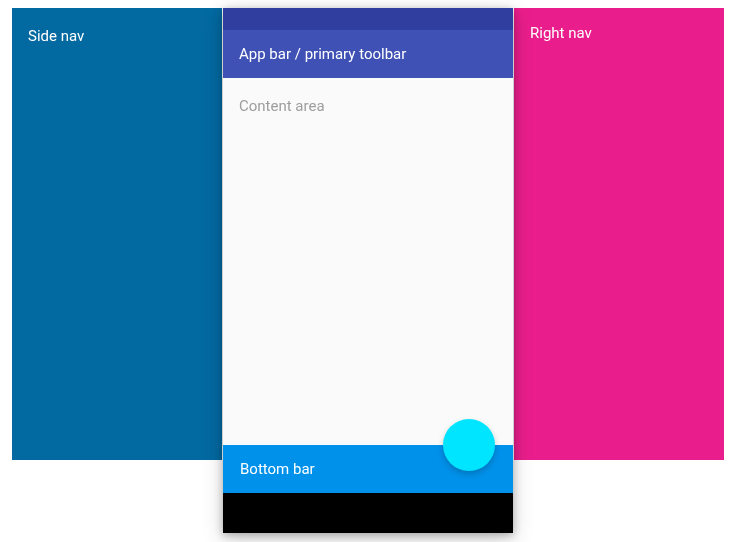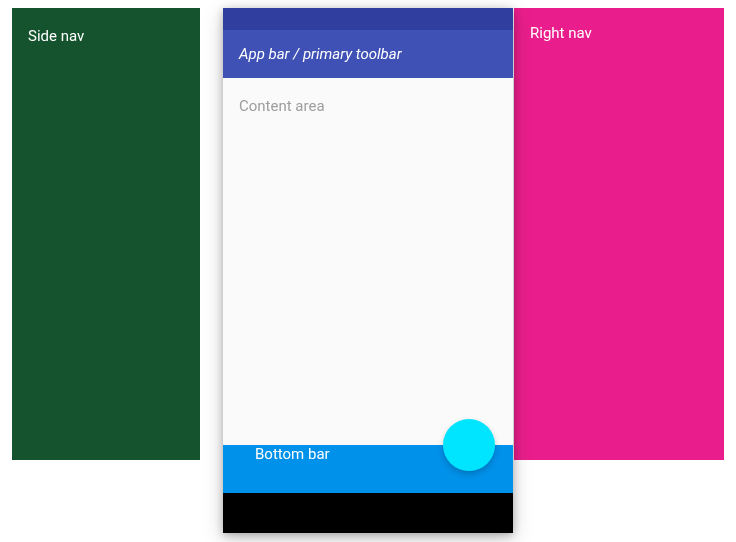--- a/index.html
+++ b/index.html
@@ -8,23 +8,23 @@
       background: #ffffff;
       width: 736px;
       height: 542px;
       position: relative;
       overflow: hidden;
     }
     .side-nav {
       position: absolute;
       top: 8px;
       left: 12px;
-      width: 188px;
+      width: 210px;
       height: 452px;
-      background: #14532d;
+      background: #0369a1;
       padding: 18px 16px;
     }
     .side-nav-label {
       color: #ffffff;
       font-size: 15px;
       font-weight: 400;
     }
     .right-nav {
       position: absolute;
       top: 8px;
@@ -54,21 +54,20 @@
       height: 22px;
       background: #303f9f;
       width: 100%;
     }
     .app-bar {
       height: 48px;
       background: #3f51b5;
       display: flex;
       align-items: center;
       padding: 0 16px;
-      font-style: italic;
     }
     .app-bar-label {
       color: #ffffff;
       font-size: 15px;
       font-weight: 400;
     }
     .content-area {
       flex: 1;
       background: #fafafa;
       padding: 18px 16px;
@@ -76,22 +75,22 @@
     }
     .content-area-label {
       color: #9e9e9e;
       font-size: 15px;
       font-weight: 400;
     }
     .bottom-bar {
       height: 48px;
       background: #0091ea;
       display: flex;
-      align-items: flex-start;
-      padding: 0 32px;
+      align-items: center;
+      padding: 0 17px;
       position: relative;
     }
     .bottom-bar-label {
       color: #ffffff;
       font-size: 15px;
       font-weight: 400;
     }
     .bottom-nav {
       height: 40px;
       background: #000000;

